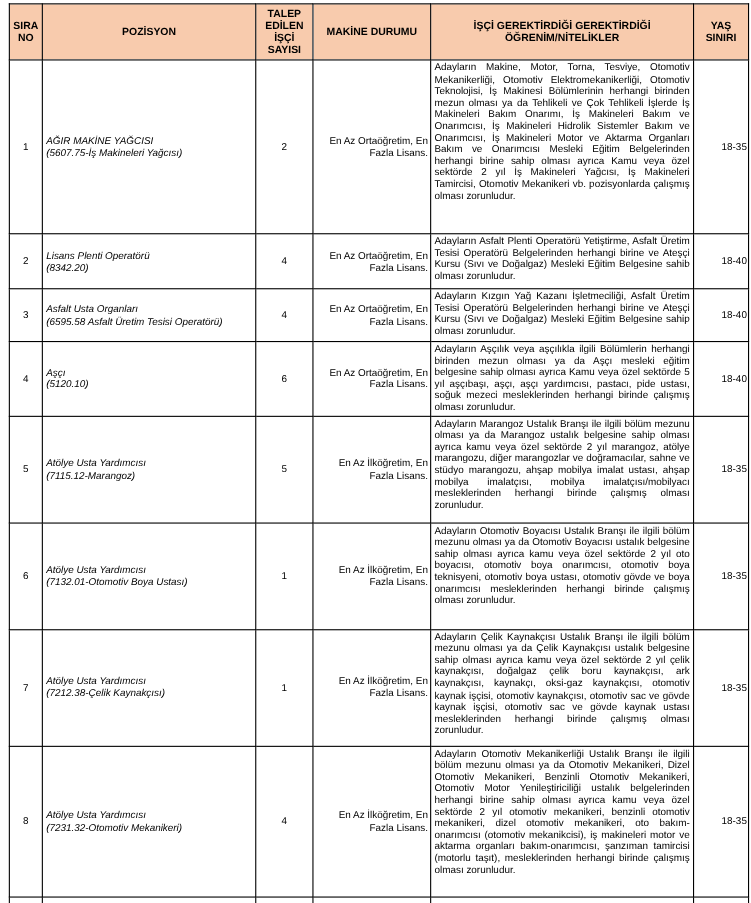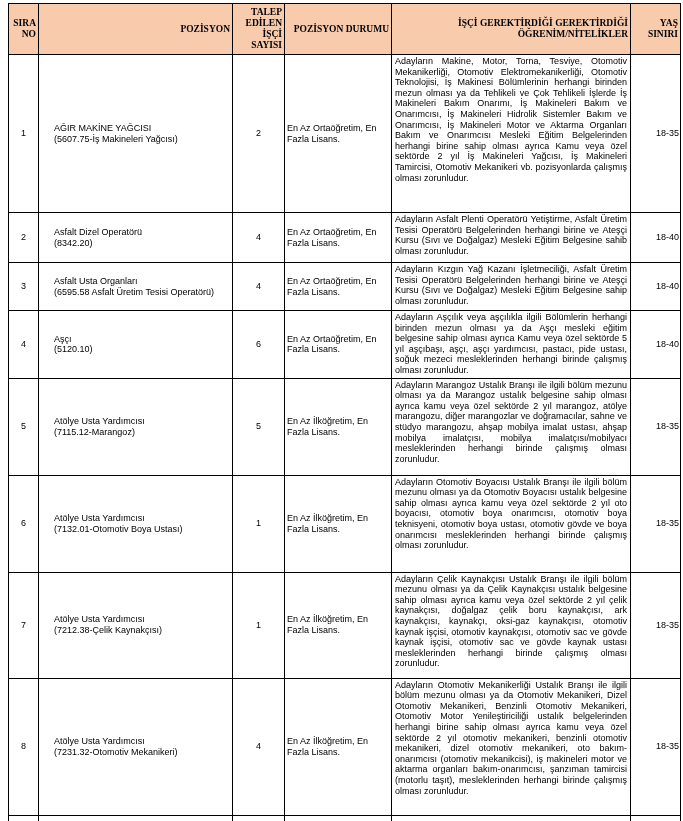--- a/index.html
+++ b/index.html
@@ -25,34 +25,33 @@
   th, td {
     border: 1px solid #000000;
     overflow: hidden;
     word-wrap: break-word;
   }
   th {
     background: #F8CBAD;
     font-weight: bold;
     font-size: 9.5px;
     line-height: 11px;
-    text-align: right;
+    text-align: center;
     vertical-align: middle;
     padding: 2px 2px;
-    font-family: Liberation Serif, serif;
   }
   td {
     font-size: 9px;
     line-height: 10.6px;
     vertical-align: middle;
   }
   .c-sira   { text-align: center; }
-  .c-pos    { text-align: left; padding: 2px 15px; }
+  .c-pos    { text-align: left; padding: 2px 3px; font-style: italic; }
   .c-count  { text-align: center; }
-  .c-edu    { text-align: left; padding: 1px 2px; }
+  .c-edu    { text-align: right; padding: 1px 2px; }
   .c-req    { text-align: justify; vertical-align: top; padding: 1px 3px 2px 3px; }
   .c-age    { text-align: right; }
 </style>
 </head>
 <body>
 
 <div class="sheet">
 <table>
   <colgroup>
     <col style="width:30px">
@@ -60,41 +59,41 @@
     <col style="width:52px">
     <col style="width:107px">
     <col style="width:239px">
     <col style="width:50px">
   </colgroup>
   <thead>
     <tr style="height:51px">
       <th>SIRA NO</th>
       <th>POZİSYON</th>
       <th>TALEP EDİLEN İŞÇİ SAYISI</th>
-      <th>POZİSYON DURUMU</th>
+      <th>MAKİNE DURUMU</th>
       <th>İŞÇİ GEREKTİRDİĞİ GEREKTİRDİĞİ ÖĞRENİM/NİTELİKLER</th>
       <th>YAŞ SINIRI</th>
     </tr>
   </thead>
   <tbody>
     <tr style="height:158px">
       <td class="c-sira">1</td>
       <td class="c-pos">
         <div>AĞIR MAKİNE YAĞCISI</div>
         <div>(5607.75-İş Makineleri Yağcısı)</div>
       </td>
       <td class="c-count">2</td>
       <td class="c-edu">En Az Ortaöğretim, En Fazla Lisans.</td>
       <td class="c-req">Adayların Makine, Motor, Torna, Tesviye, Otomotiv Mekanikerliği, Otomotiv Elektromekanikerliği, Otomotiv Teknolojisi, İş Makinesi Bölümlerinin herhangi birinden mezun olması ya da Tehlikeli ve Çok Tehlikeli İşlerde İş Makineleri Bakım Onarımı, İş Makineleri Bakım ve Onarımcısı, İş Makineleri Hidrolik Sistemler Bakım ve Onarımcısı, İş Makineleri Motor ve Aktarma Organları Bakım ve Onarımcısı Mesleki Eğitim Belgelerinden herhangi birine sahip olması ayrıca Kamu veya özel sektörde 2 yıl İş Makineleri Yağcısı, İş Makineleri Tamircisi, Otomotiv Mekanikeri vb. pozisyonlarda çalışmış olması zorunludur.</td>
       <td class="c-age">18-35</td>
     </tr>
     <tr style="height:50px">
       <td class="c-sira">2</td>
       <td class="c-pos">
-        <div>Asfalt Dizel Operatörü</div>
+        <div>Lisans Plenti Operatörü</div>
         <div>(8342.20)</div>
       </td>
       <td class="c-count">4</td>
       <td class="c-edu">En Az Ortaöğretim, En Fazla Lisans.</td>
       <td class="c-req">Adayların Asfalt Plenti Operatörü Yetiştirme, Asfalt Üretim Tesisi Operatörü Belgelerinden herhangi birine ve Ateşçi Kursu (Sıvı ve Doğalgaz) Mesleki Eğitim Belgesine sahib olması zorunludur.</td>
       <td class="c-age">18-40</td>
     </tr>
     <tr style="height:48px">
       <td class="c-sira">3</td>
       <td class="c-pos">

